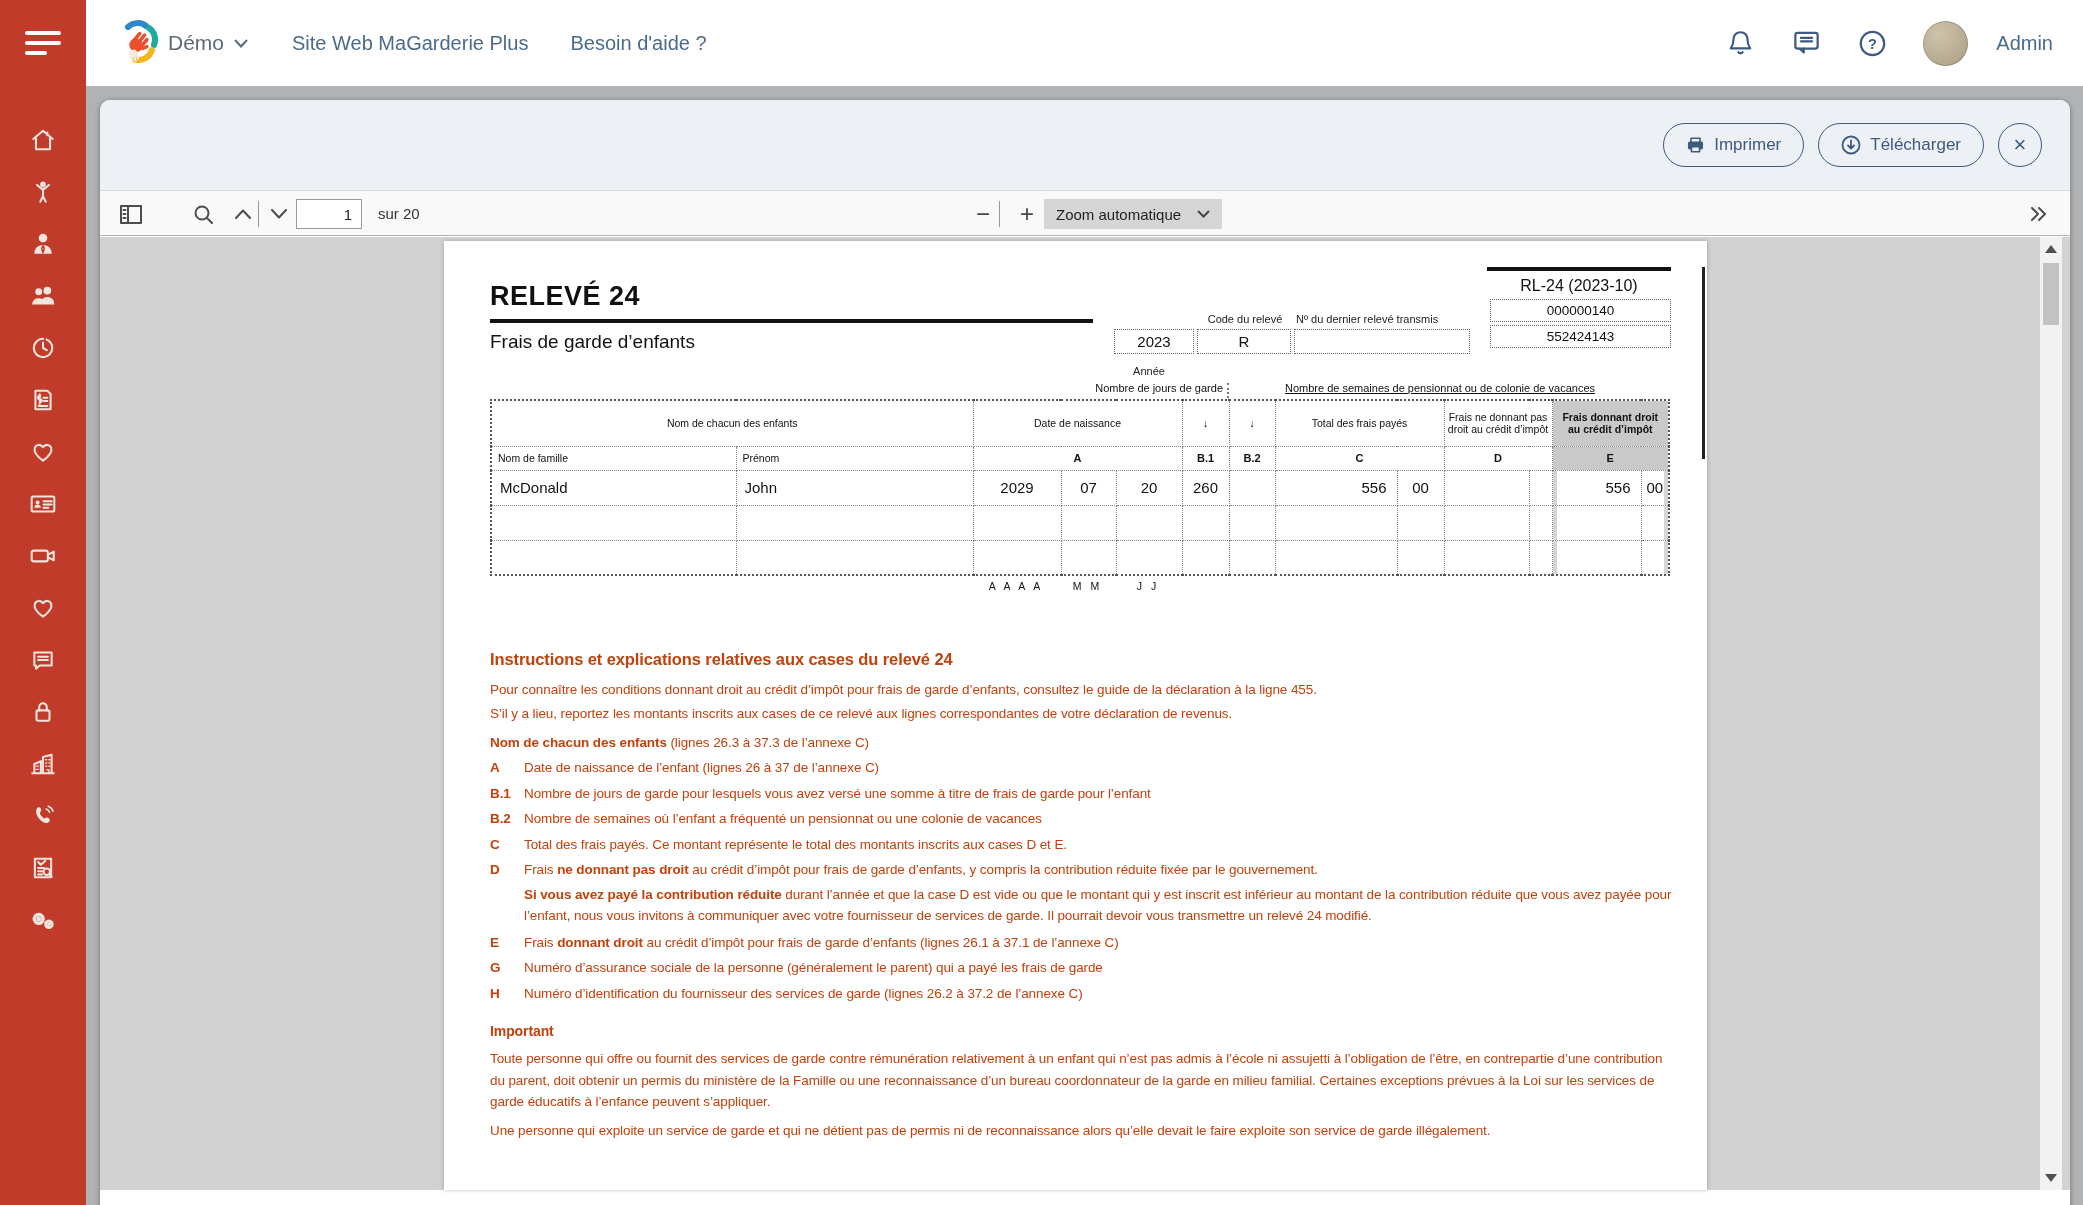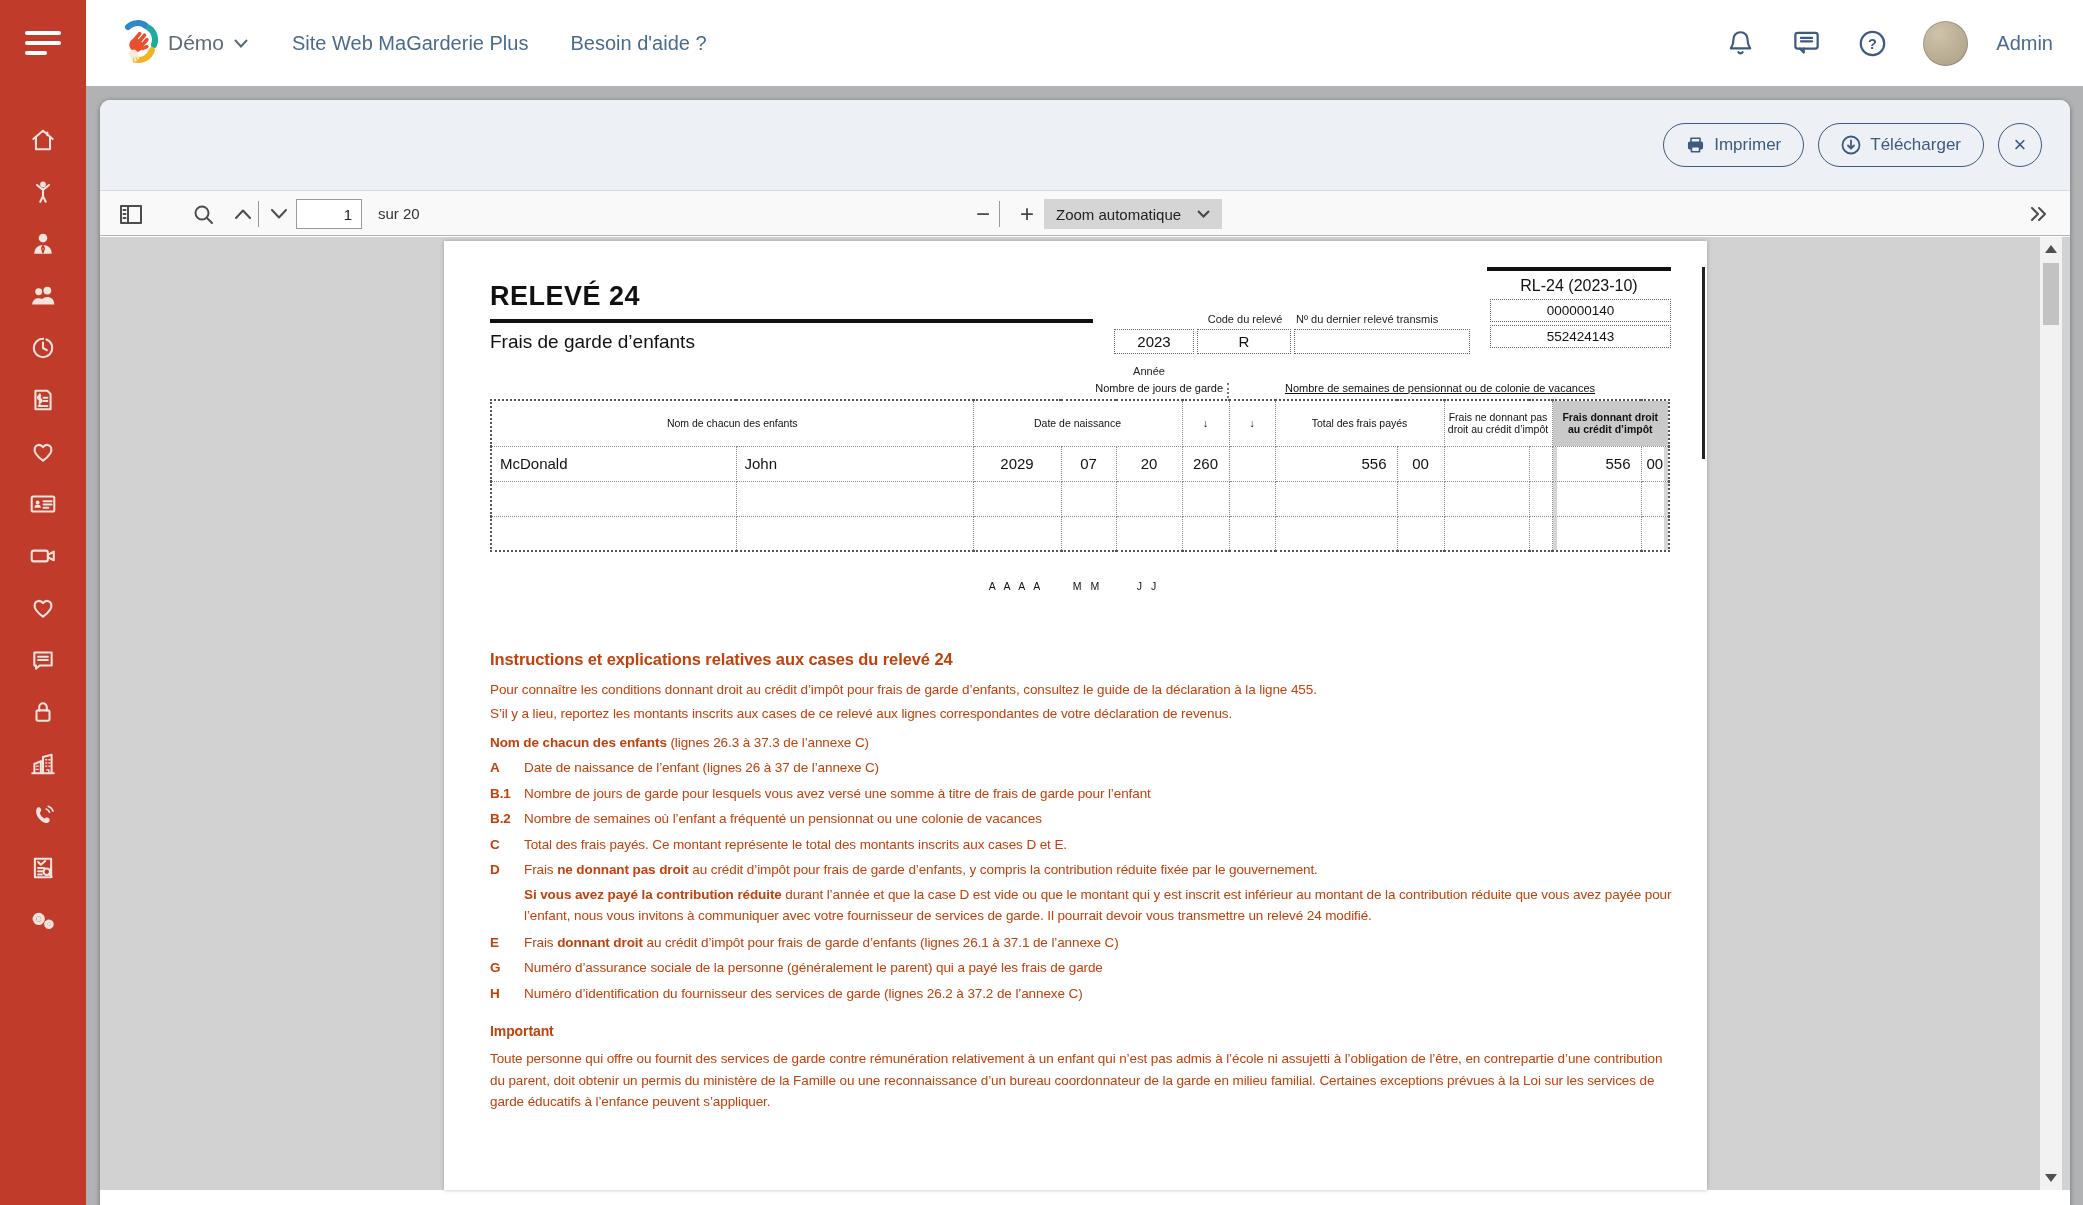--- a/index.html
+++ b/index.html
@@ -398,20 +398,30 @@
             <tbody>
                 <tr class="h1">
               <th colspan="2">Nom de chacun des enfants</th>
               <th colspan="3">Date de naissance</th>
               <th class="big-arrow">↓</th>
               <th class="big-arrow">↓</th>
               <th colspan="2">Total des frais payés</th>
               <th colspan="2">Frais ne donnant pas droit au crédit d’impôt</th>
               <th colspan="2" class="shade">Frais donnant droit au crédit d’impôt</th>
             </tr>
+            <tr class="letters">
+              <th class="lft">Nom de famille</th>
+              <th class="lft">Prénom</th>
+              <th colspan="3">A</th>
+              <th>B.1</th>
+              <th>B.2</th>
+              <th colspan="2">C</th>
+              <th colspan="2">D</th>
+              <th colspan="2" class="shade">E</th>
+            </tr>
             <tr>
               <td class="tl">McDonald</td>
               <td class="tl">John</td>
               <td class="ctr">2029</td>
               <td class="ctr sub">07</td>
               <td class="ctr sub">20</td>
               <td class="ctr">260</td>
               <td class="ctr"></td>
               <td class="amt">556</td>
               <td class="cts sub">00</td>
@@ -490,20 +500,21 @@
             <div class="item">
                 <span class="lt">G</span>
                 <span>Numéro d’assurance sociale de la personne (généralement le parent) qui a payé les frais de garde</span>
               </div>
             <div class="item">
                 <span class="lt">H</span>
                 <span>Numéro d’identification du fournisseur des services de garde (lignes 26.2 à 37.2 de l’annexe C)</span>
               </div>
             <div class="imp-title">Important</div>
             <p class="imp">Toute personne qui offre ou fournit des services de garde contre rémunération relativement à un enfant qui n’est pas admis à l’école ni assujetti à l’obligation de l’être, en contrepartie d’une contribution du parent, doit obtenir un permis du ministère de la Famille ou une reconnaissance d’un bureau coordonnateur de la garde en milieu familial. Certaines exceptions prévues à la Loi sur les services de garde éducatifs à l’enfance peuvent s’appliquer.</p>
+            <p class="imp">Une personne qui exploite un service de garde et qui ne détient pas de permis ni de reconnaissance alors qu’elle devait le faire exploite son service de garde illégalement.</p>
           </div>
         </div>
 
         <div class="pdf-scrollbar">
           <div class="sb-arrow-up"></div>
           <div class="sb-thumb"></div>
           <div class="sb-arrow-down"></div>
         </div>
       </div>
 

